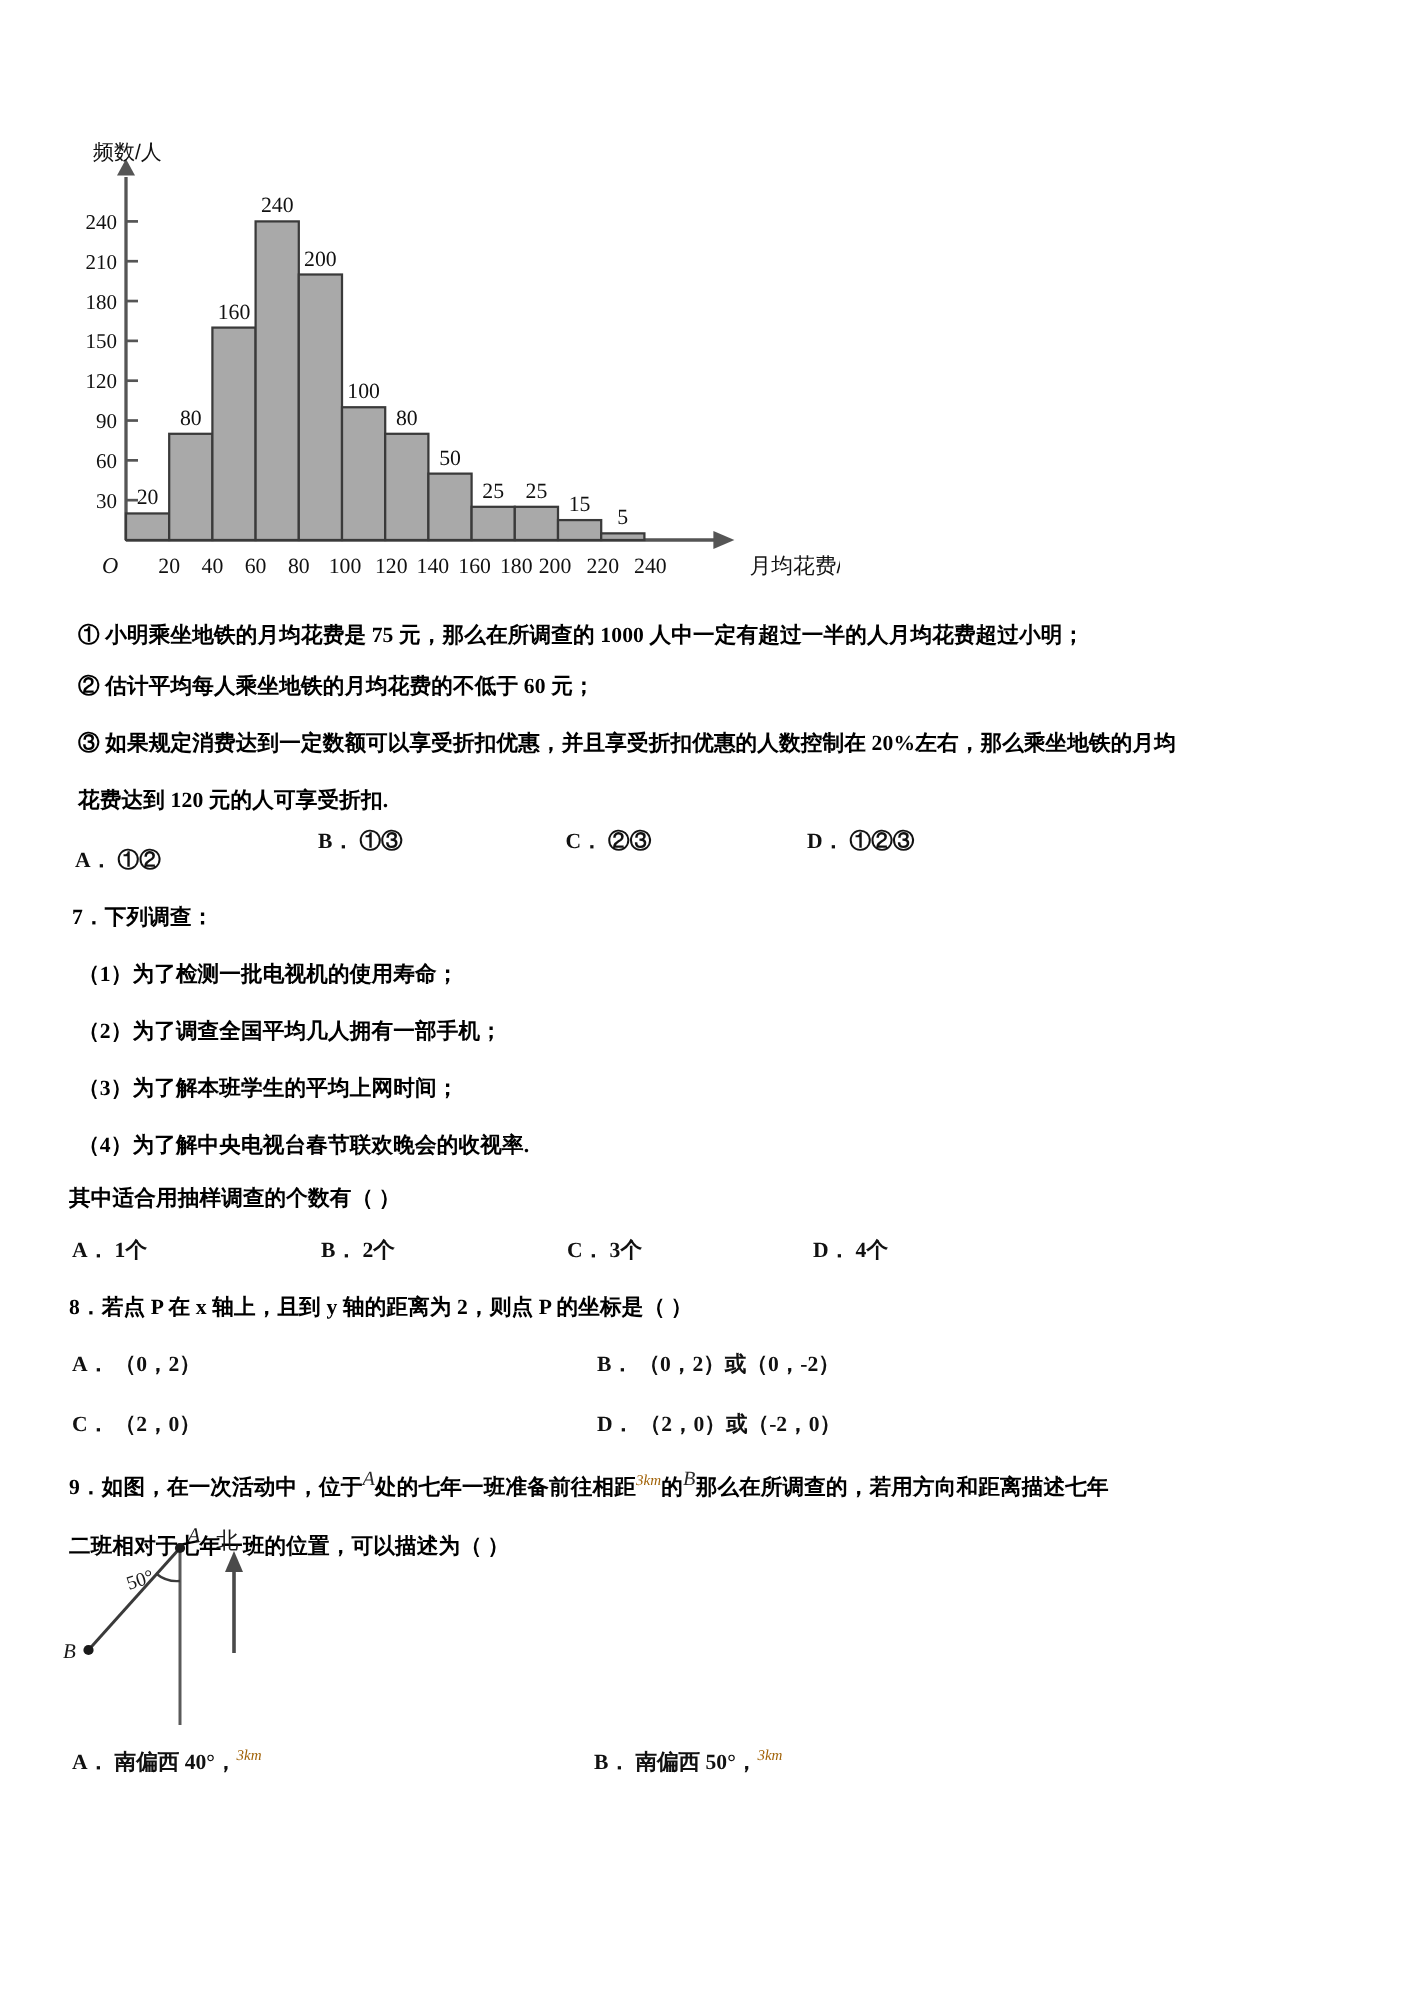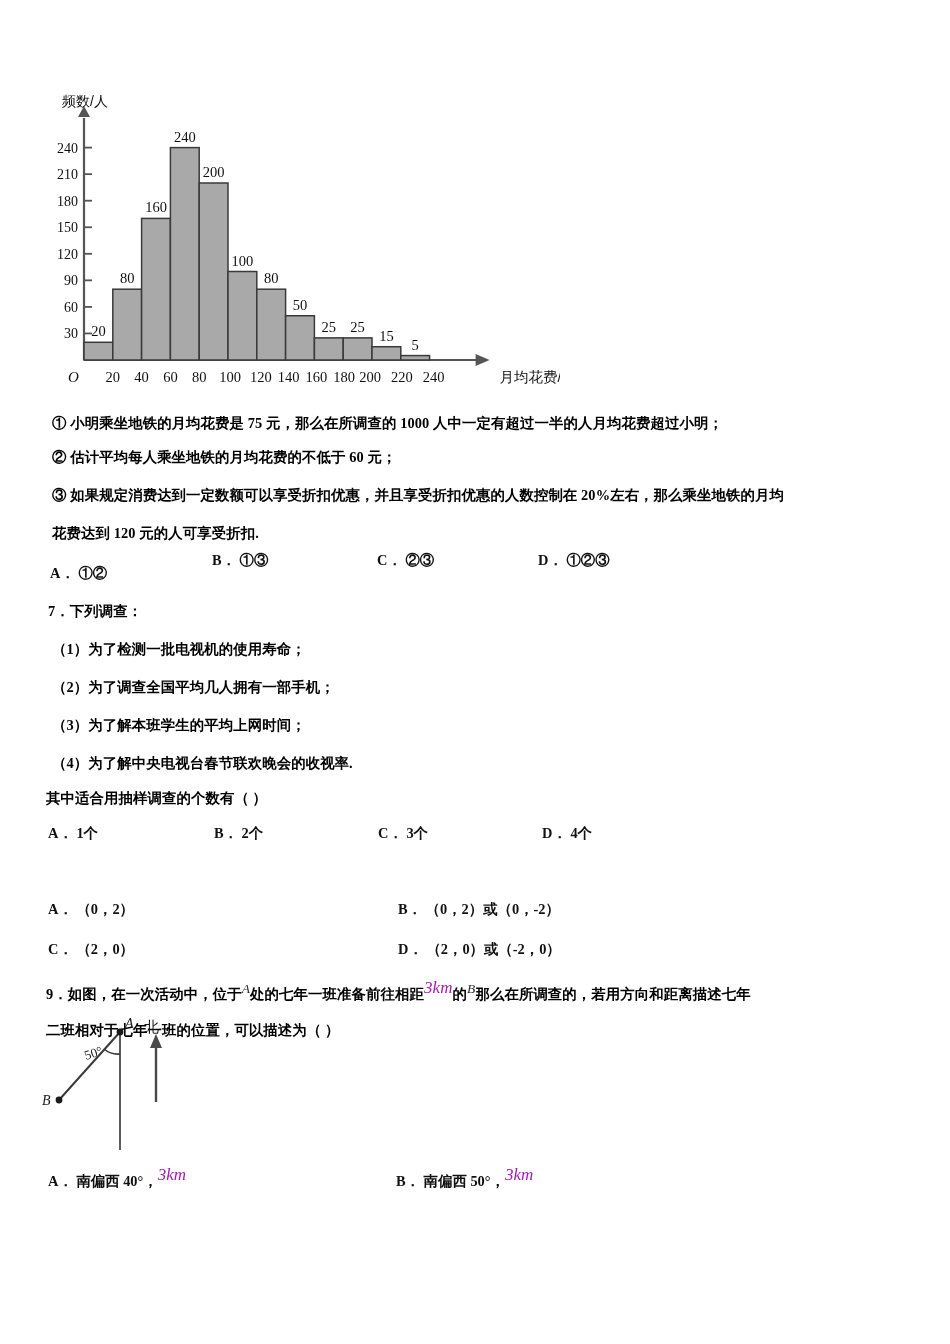--- a/index.html
+++ b/index.html
@@ -47,22 +47,22 @@
   }
   .opt {
     position: absolute;
     font-size: 14.4px;
     font-weight: bold;
     white-space: nowrap;
   }
   .sup {
     font-style: italic;
     font-weight: normal;
-    font-size: 17px;
-    color: #a21caf;
+    font-size: 10px;
+    color: #a16207;
     vertical-align: super;
     font-family: "Liberation Serif", "DejaVu Serif", serif;
   }
   .supA {
     font-style: italic;
     font-weight: normal;
     font-size: 13.5px;
     vertical-align: super;
     color: #2a2a2a;
   }
@@ -186,20 +186,23 @@
   </div>
   <div class="opt" style="left:378px; top:824px;">
     <span>C．</span>
     <span>3个</span>
   </div>
   <div class="opt" style="left:542px; top:824px;">
     <span>D．</span>
     <span>4个</span>
   </div>
 
+  <div class="q-line" style="left:46px; top:862px;">
+    <span class="q-num">8．</span><span>若点 P 在 x 轴上，且到 y 轴的距离为 2，则点 P 的坐标是（    ）</span>
+  </div>
   <div class="opt" style="left:48px; top:900px;">
     <span>A．</span>
     <span>（0，2）</span>
   </div>
   <div class="opt" style="left:398px; top:900px;">
     <span>B．</span>
     <span>（0，2）或（0，‐2）</span>
   </div>
   <div class="opt" style="left:48px; top:940px;">
     <span>C．</span>

